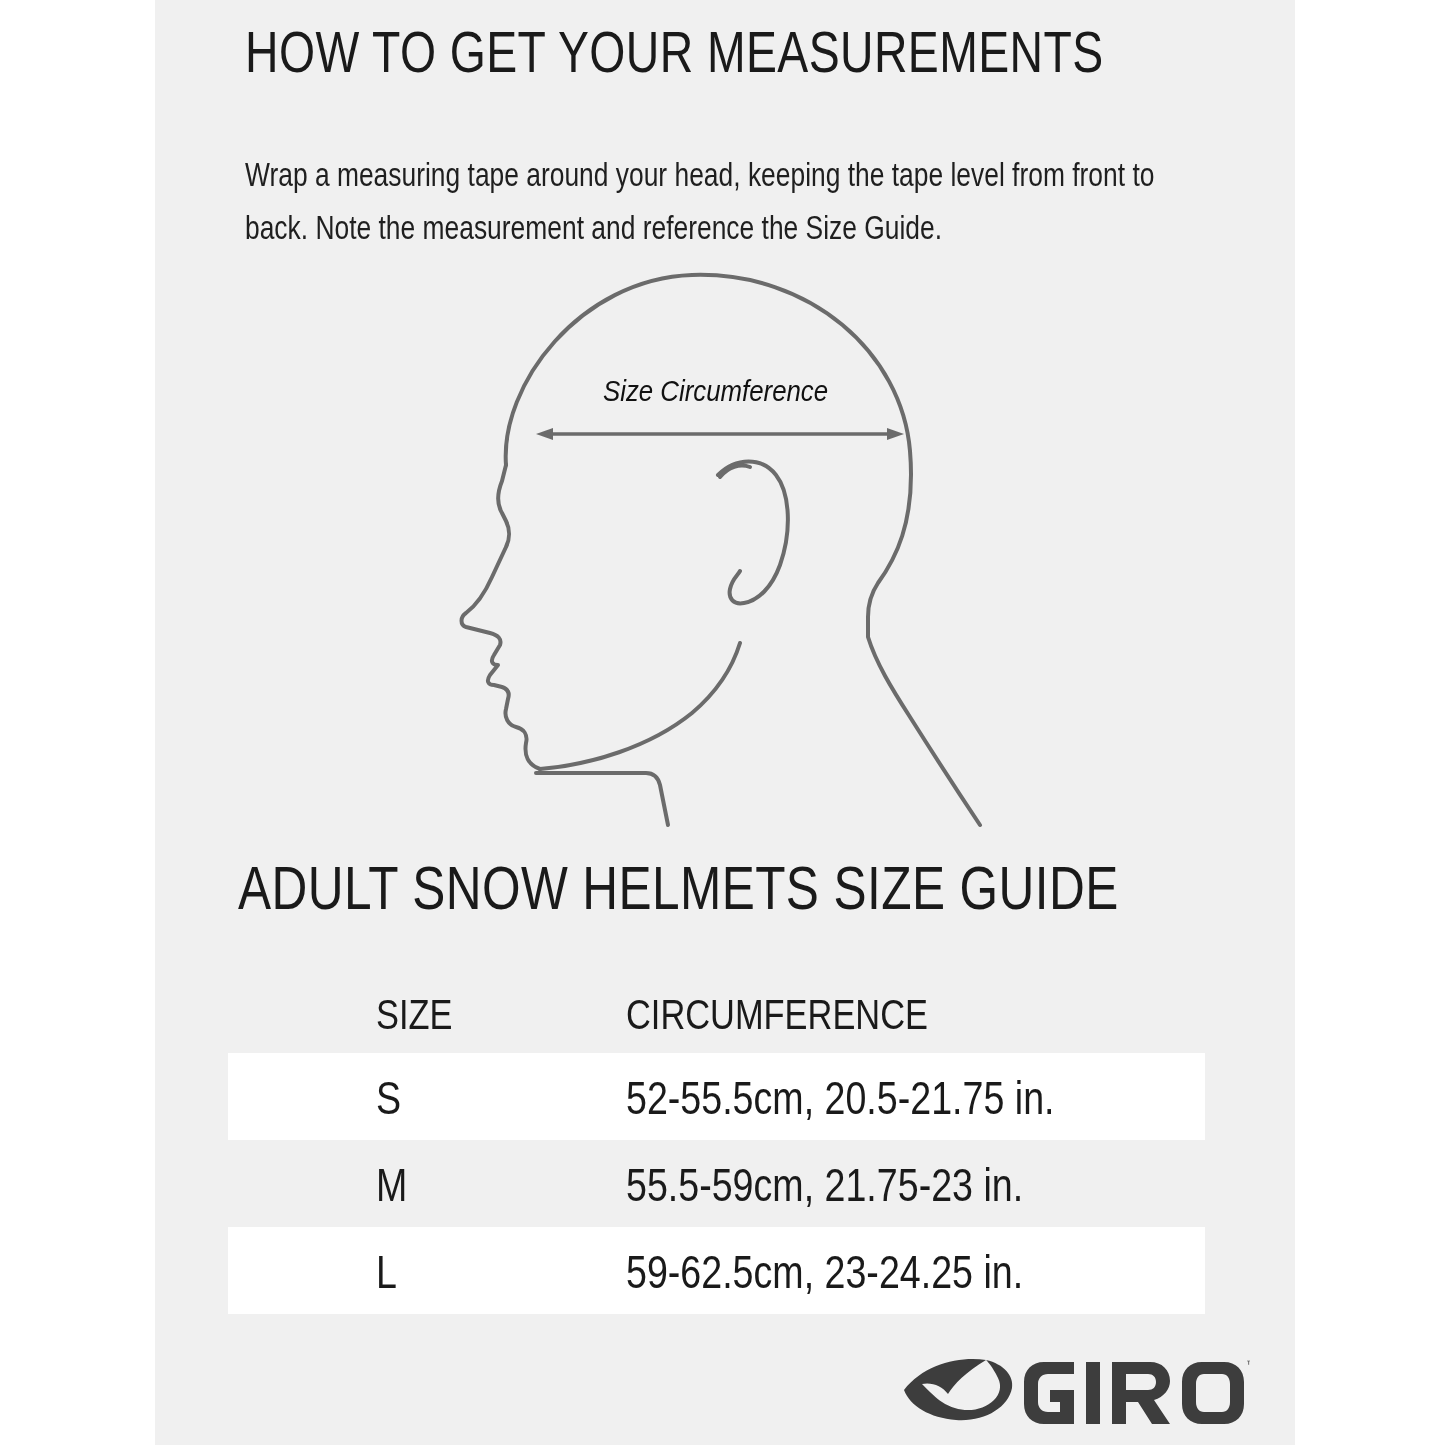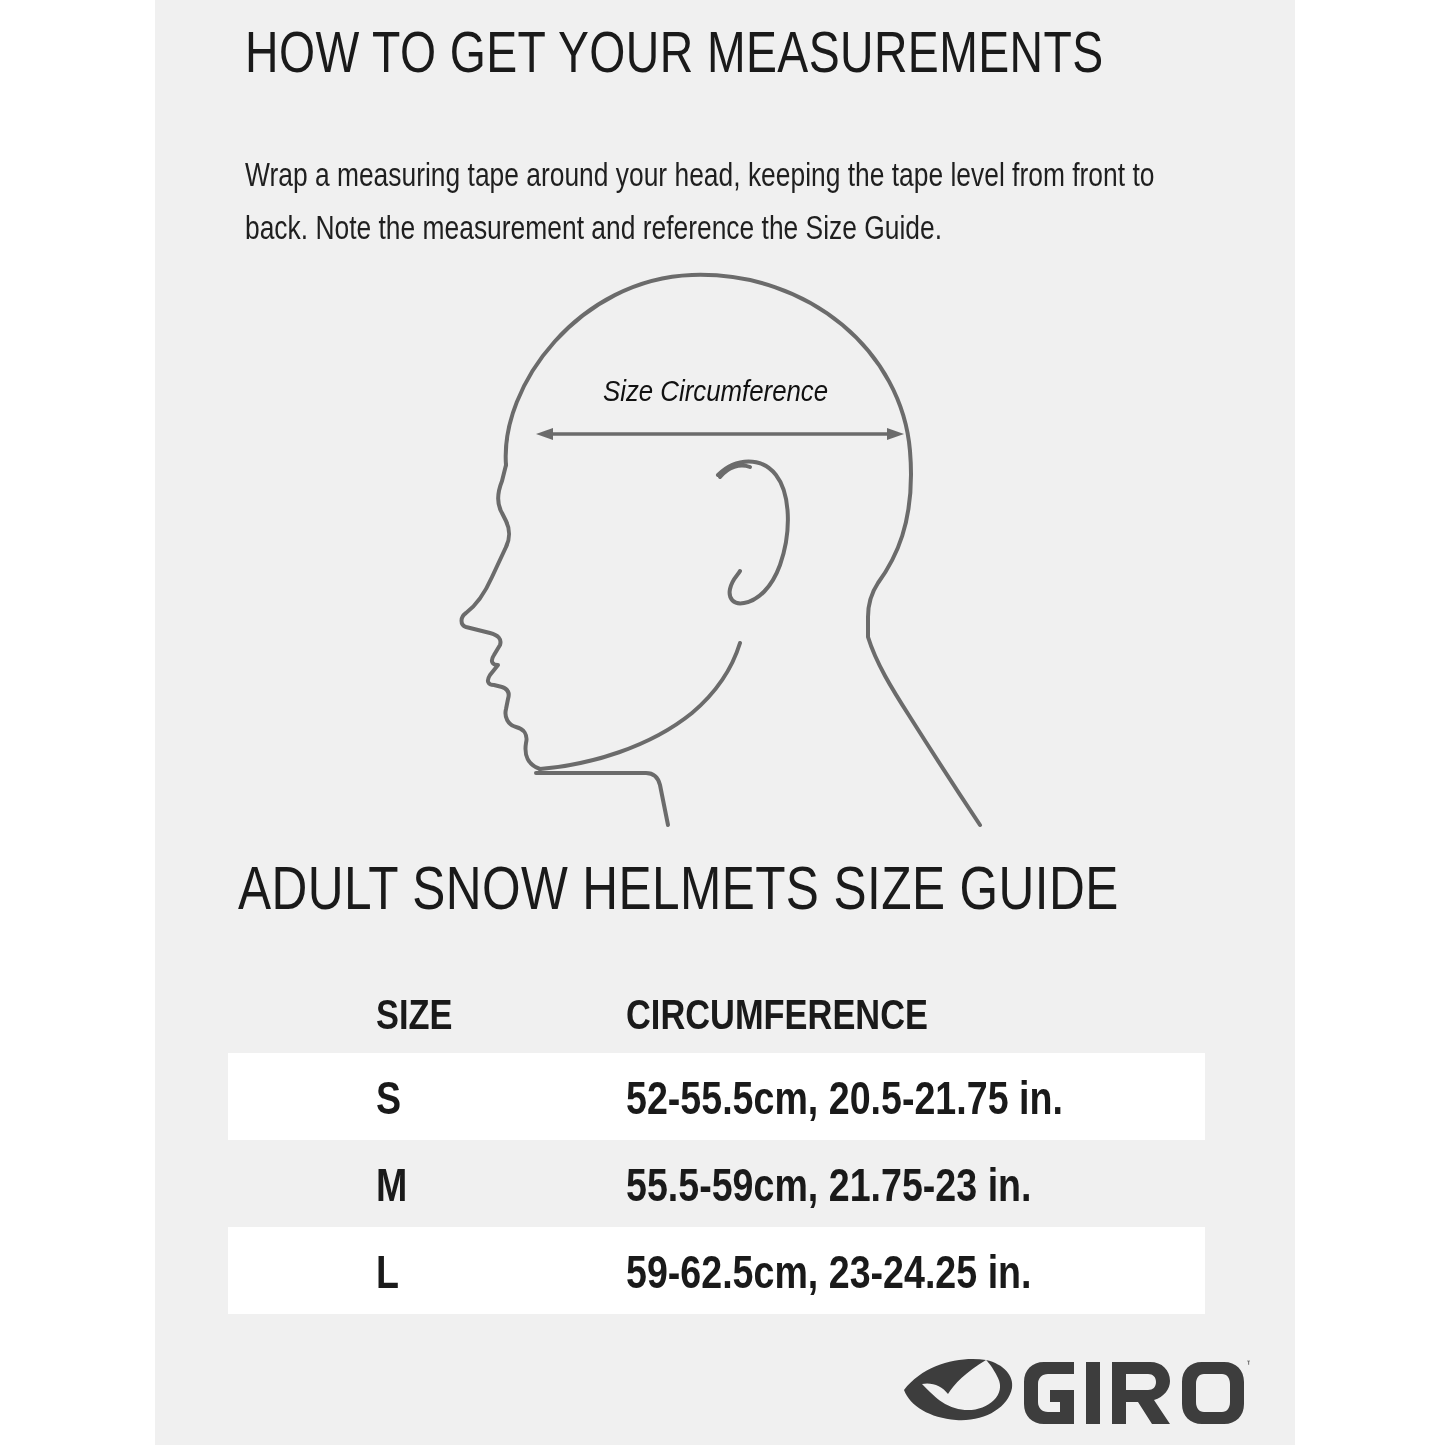--- a/index.html
+++ b/index.html
@@ -97,21 +97,20 @@
   
   #size-table {
     position: absolute;
     left: 228px;
     top: 975px;
     width: 977px;
   }
   .row {
     position: relative;
     height: 87px;
-    font-weight: bold;
   }
   .row.head { height: 78px; background: transparent; }
   .row.stripe { background: #ffffff; }
   .row.plain  { background: transparent; }
 
   .cell-size, .cell-circ {
     position: absolute;
     top: 50%;
     transform: translateY(-50%) scaleX(0.80);
     white-space: nowrap;

